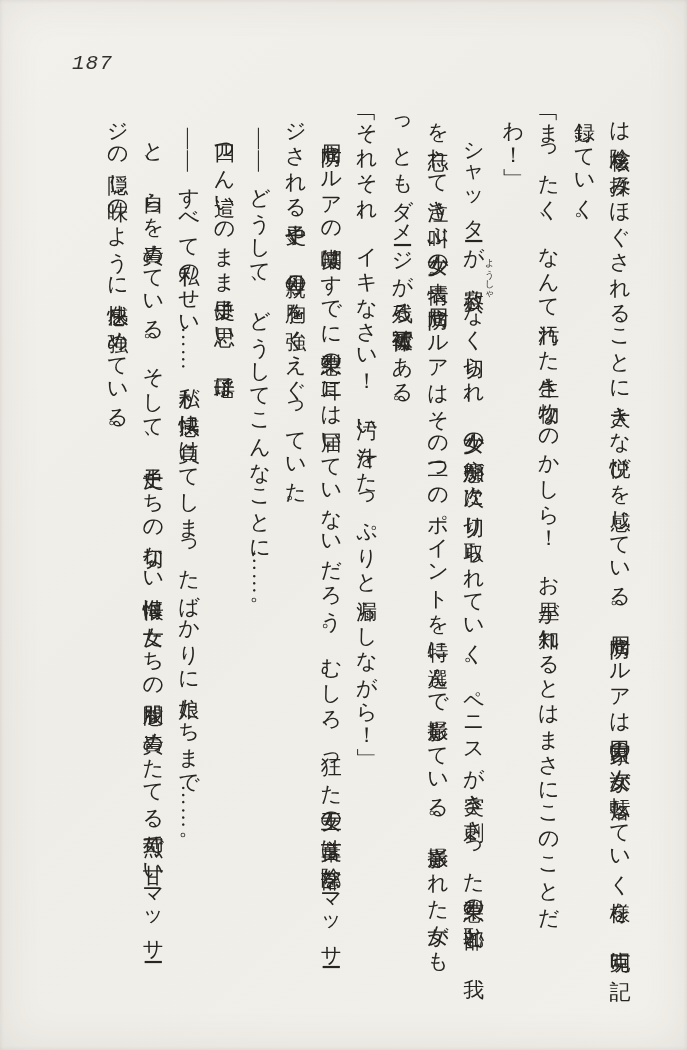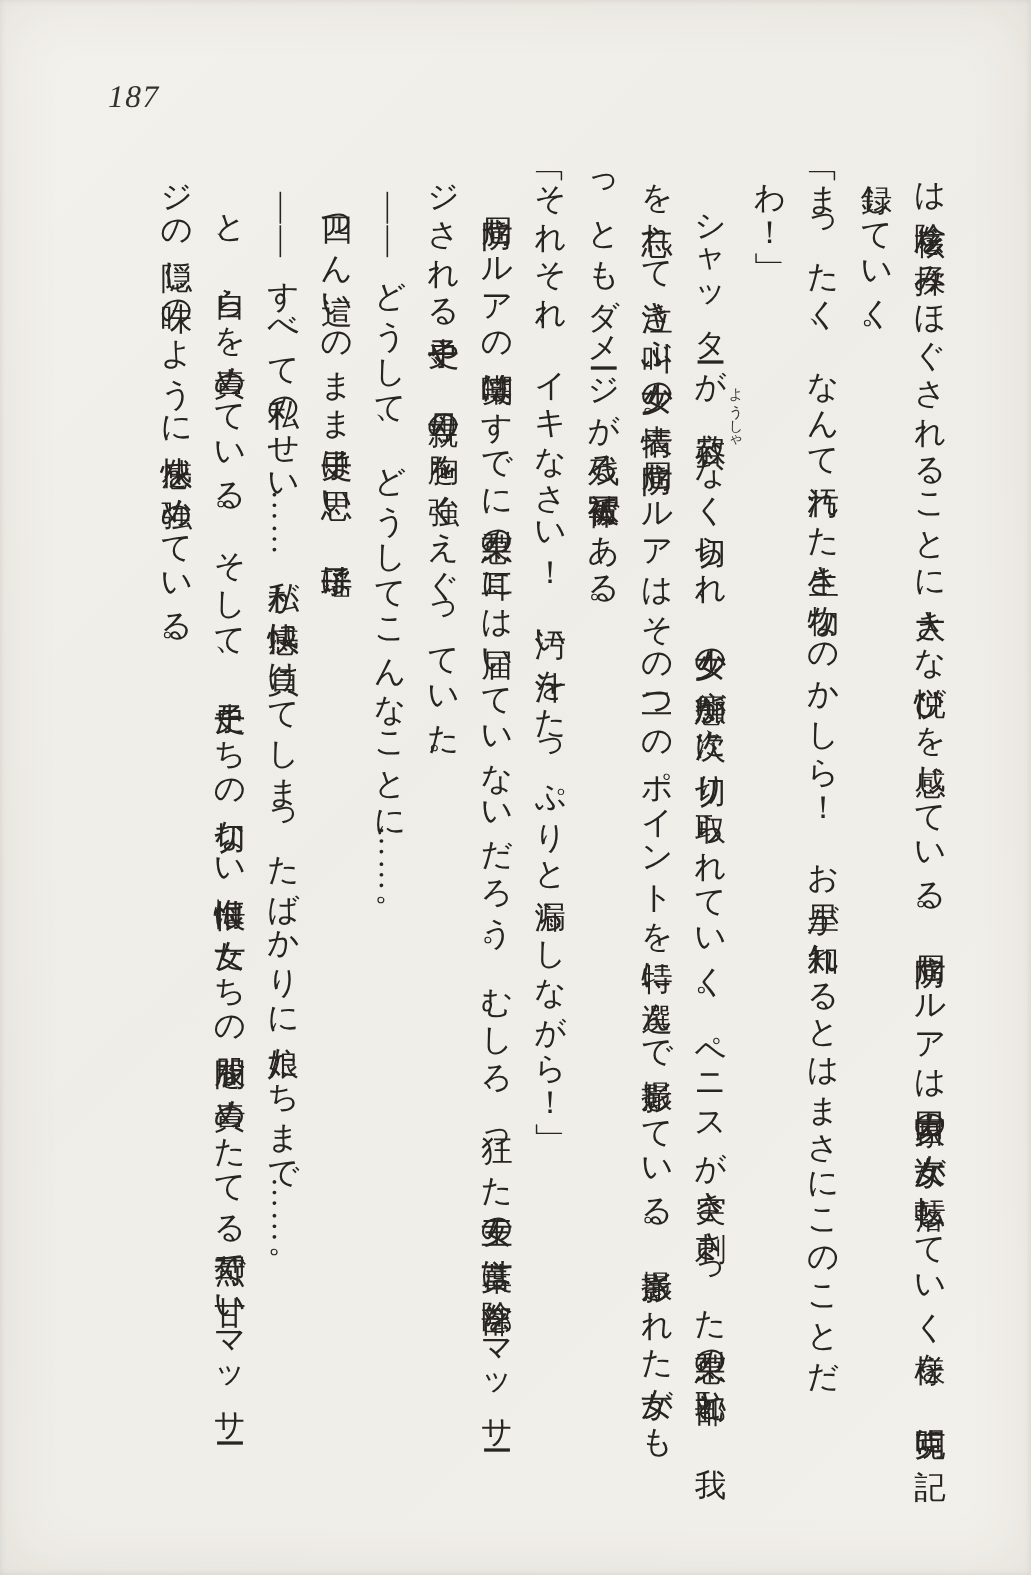--- a/index.html
+++ b/index.html
@@ -17,21 +17,21 @@
     font-family: "Liberation Serif", "DejaVu Serif", serif;
   }
   .page-number {
     position: absolute;
     top: 52px;
     left: 72px;
     font-size: 21px;
     font-style: italic;
     letter-spacing: 1px;
     color: #33312e;
-    font-family: Liberation Serif, serif;
+    font-family: Liberation Mono, monospace;
   }
   .page-text {
     position: absolute;
     top: 107px;
     right: 50px;
     height: 858px;
     writing-mode: vertical-rl;
     -webkit-writing-mode: vertical-rl;
     text-orientation: mixed;
     font-size: 21px;

